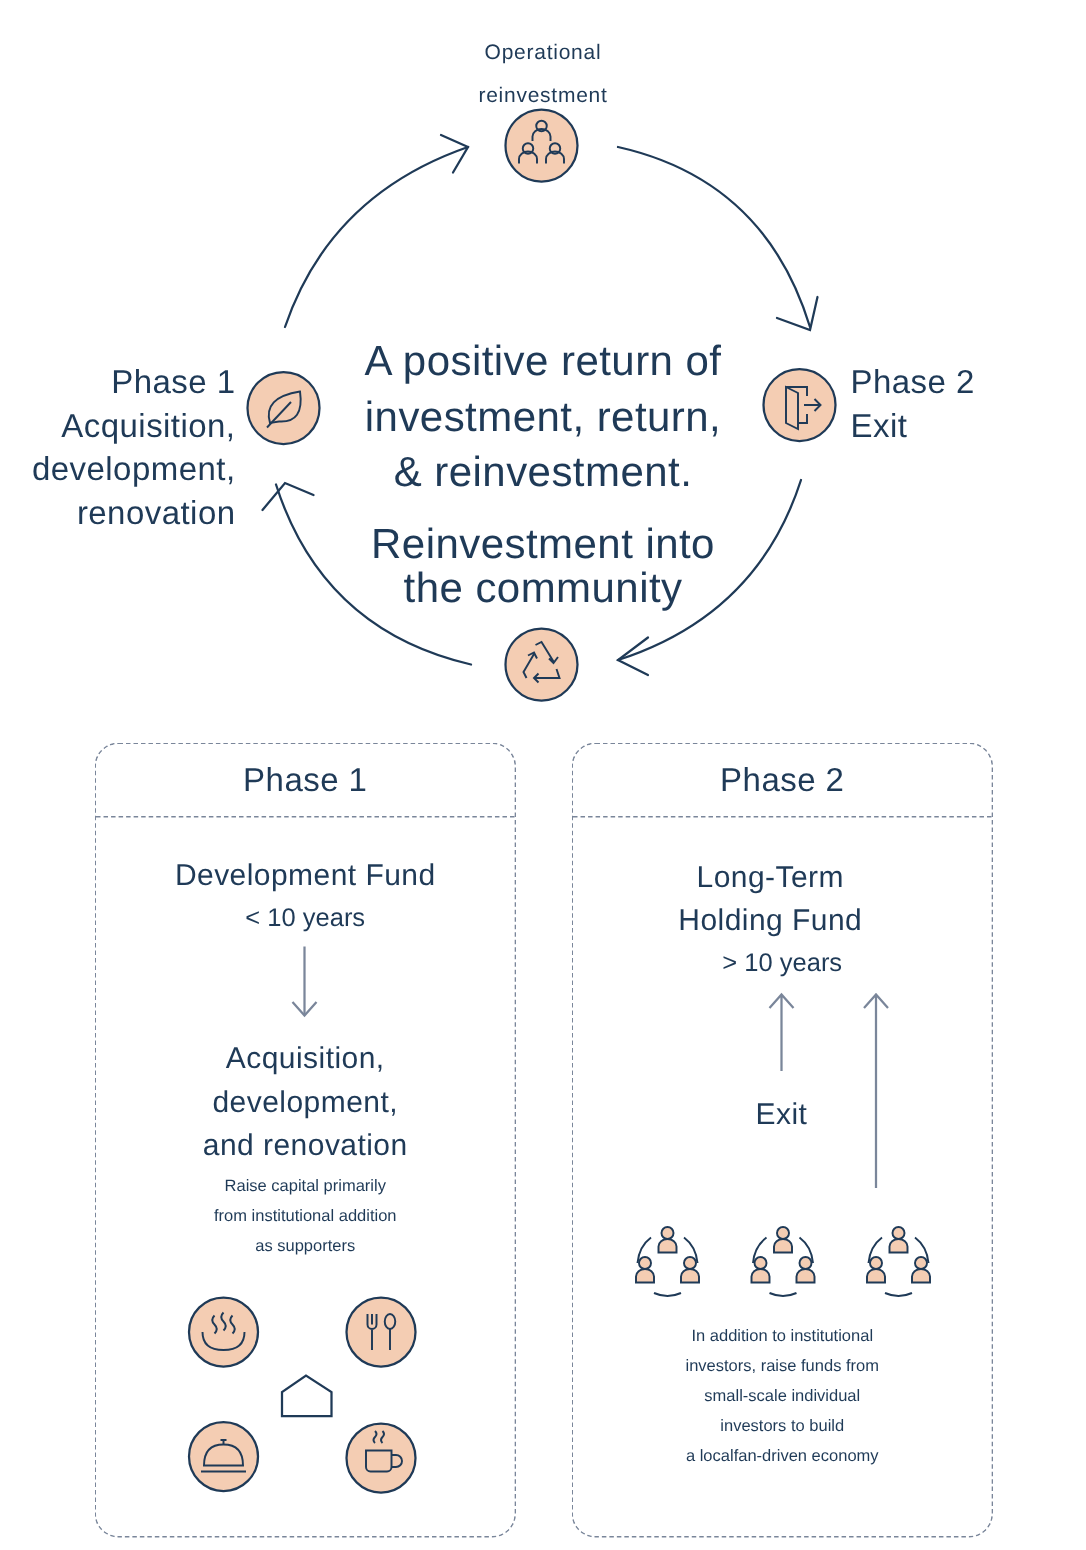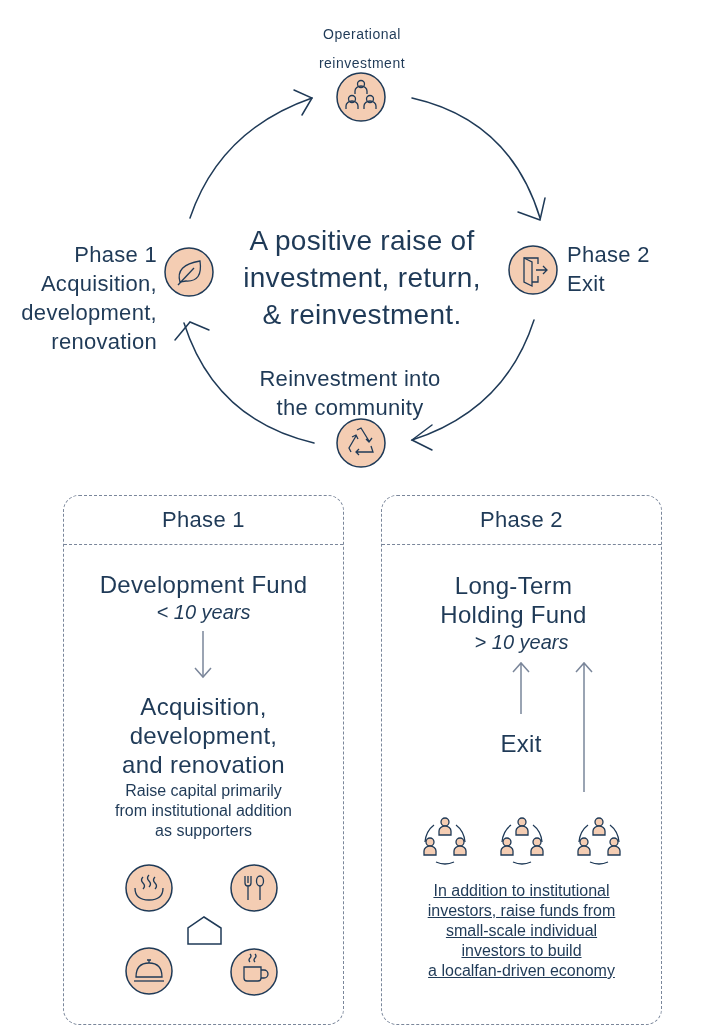--- a/index.html
+++ b/index.html
@@ -4,27 +4,27 @@
 <style>
   html, body { margin: 0; padding: 0; background: #ffffff; }
   body { width: 724px; height: 1033px; position: relative; overflow: hidden;
          font-family: "Liberation Sans", sans-serif; color: #1f3a57; }
   .abs { position: absolute; }
   .center { text-align: center; }
   .t-top { left: 240px; top: 20px; width: 244px; font-size: 14px; line-height: 29px; letter-spacing: 0.5px; }
   .t-left { left: 0; top: 240px; width: 157px; text-align: right; font-size: 22px; line-height: 29px; letter-spacing: 0.3px; }
   .t-right { left: 567px; top: 240px; width: 150px; font-size: 22px; line-height: 29px; letter-spacing: 0.3px; }
   .t-center { left: 210px; top: 222px; width: 304px; font-size: 28px; line-height: 37px; letter-spacing: 0.3px; }
-  .t-reinv { left: 218px; top: 348px; width: 264px; font-size: 22px; line-height: 29px; letter-spacing: 0.3px; margin-top: 16px; }
+  .t-reinv { left: 230px; top: 348px; width: 264px; font-size: 28px; line-height: 29px; letter-spacing: 0.3px; }
   .box { position: absolute; border: 1.5px dashed #7a869a; border-radius: 16px; box-sizing: border-box; }
   .box-head { position: absolute; left: 0; right: 0; top: 0; height: 48px; border-bottom: 1.5px dashed #7a869a; }
   .box-title { position: absolute; left: 0; right: 0; top: 11px; text-align: center; font-size: 22px; letter-spacing: 0.3px; }
-  .h-big { font-size: 24px; line-height: 29px; letter-spacing: 0.3px; }
-  .h-sub { font-size: 20px; line-height: 20px; font-style: italic; }
-  .h-body { font-size: 16px; line-height: 20px; }
+  .h-big { font-size: 20px; line-height: 29px; letter-spacing: 0.3px; }
+  .h-sub { font-size: 17px; line-height: 20px; }
+  .h-body { font-size: 11px; line-height: 20px; }
   svg { position: absolute; left: 0; top: 0; overflow: visible; }
 </style>
 </head>
 <body>
 
 <svg width="724" height="480">
   <g fill="none" stroke="#1f3a57" stroke-width="1.5" stroke-linecap="round">
 
     <path d="M190,218 Q220,130 312,98"></path>
     <path d="M294,90 L312,98 L302,115"></path>
@@ -87,21 +87,21 @@
   <div>Phase 1</div>
   <div>Acquisition,</div>
   <div>development,</div>
   <div>renovation</div>
 </div>
 <div class="abs t-right">
   <div>Phase 2</div>
   <div>Exit</div>
 </div>
 <div class="abs t-center center">
-  <div>A positive raise of</div>
+  <div>A positive return of</div>
   <div>investment, return,</div>
   <div>&amp; reinvestment.</div>
 </div>
 <div class="abs t-reinv center">
   <div>Reinvestment into</div>
   <div>the community</div>
 </div>
 
 <div class="box" style="left:63px; top:495px; width:281px; height:530px;">
   <div class="box-head">
@@ -209,20 +209,20 @@
       <g>
         <circle cx="217" cy="326" r="4" fill="#f4cdb3" stroke="#1f3a57" stroke-width="1.3"></circle>
         <path d="M211,339 v-4 a6,5 0 0 1 12,0 v4 Z" fill="#f4cdb3" stroke="#1f3a57" stroke-width="1.3"></path>
         <circle cx="202" cy="346" r="4" fill="#f4cdb3" stroke="#1f3a57" stroke-width="1.3"></circle>
         <path d="M196,359 v-4 a6,5 0 0 1 12,0 v4 Z" fill="#f4cdb3" stroke="#1f3a57" stroke-width="1.3"></path>
         <circle cx="232" cy="346" r="4" fill="#f4cdb3" stroke="#1f3a57" stroke-width="1.3"></circle>
         <path d="M226,359 v-4 a6,5 0 0 1 12,0 v4 Z" fill="#f4cdb3" stroke="#1f3a57" stroke-width="1.3"></path>
         <path d="M197,346 Q198,335 206,329 M228,329 Q236,335 237,346 M208,366 Q217,370 226,366" fill="none" stroke="#1f3a57" stroke-width="1.3"></path>
       </g>
     </svg>
-  <div class="abs center h-body" style="left:0; right:0; top:385px;text-decoration:underline;">
+  <div class="abs center h-body" style="left:0; right:0; top:385px;">
     <div>In addition to institutional</div>
     <div>investors, raise funds from</div>
     <div>small-scale individual</div>
     <div>investors to build</div>
     <div>a localfan-driven economy</div>
   </div>
 </div>
 
 </body></html>

